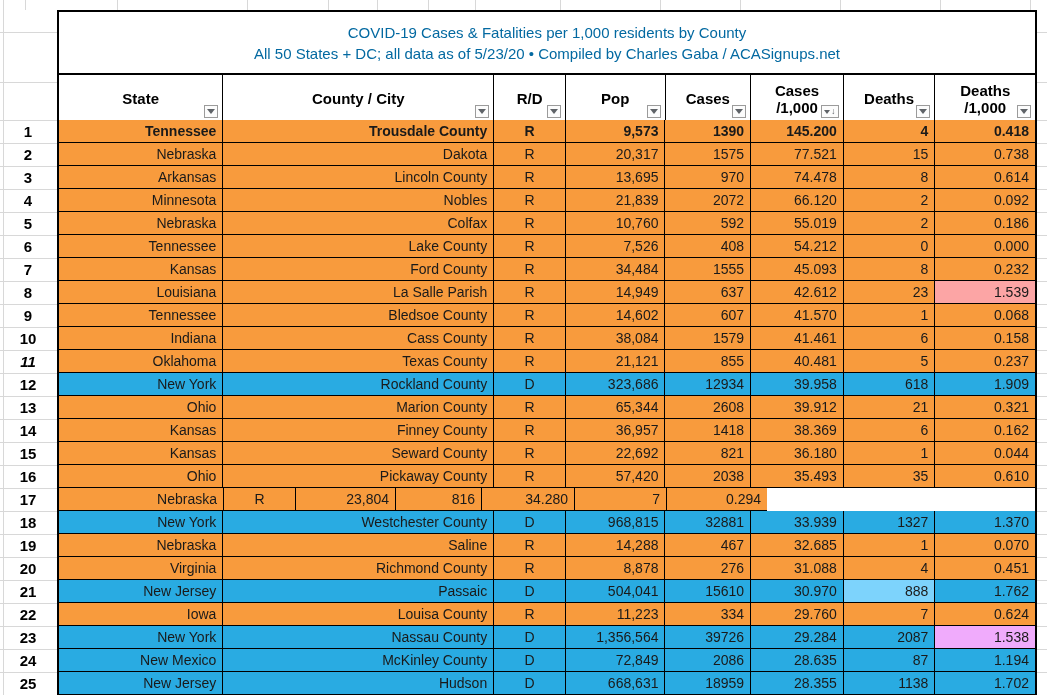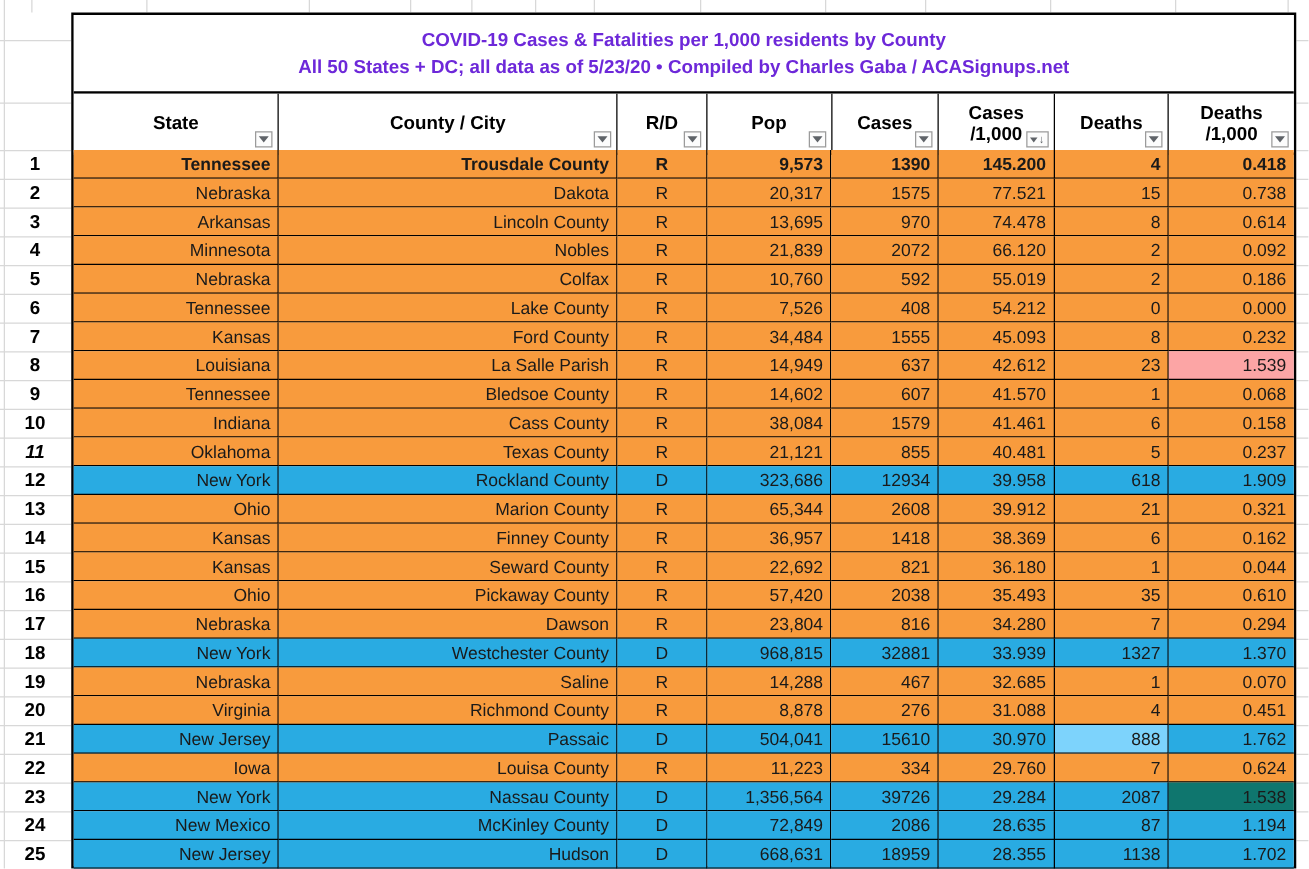--- a/index.html
+++ b/index.html
@@ -21,21 +21,21 @@
   .sheet-table{
     position:absolute;left:57px;top:10px;width:980px;height:685px;
     border:2px solid #000;box-sizing:border-box;background:#fff;
   }
   .title-block{
     position:absolute;left:0;top:0;width:100%;height:63px;
     border-bottom:2px solid #000;box-sizing:border-box;
     display:flex;flex-direction:column;align-items:center;justify-content:center;
     background:#fff;
   }
-  .title-line{font-weight:bold;font-size:15px;line-height:21px;color:#6d28d9;text-align:center;}
+  .title-line{font-weight:normal;font-size:15px;line-height:21px;color:#0369a1;text-align:center;}
   .header-row{
     position:absolute;left:0;top:63px;width:100%;height:49px;
     border-bottom:2px solid #000;box-sizing:border-box;
     display:flex;background:#fff;
   }
   .hcell{
     position:relative;box-sizing:border-box;border-right:1px solid #000;
     display:flex;flex-direction:column;align-items:center;justify-content:center;
     font-weight:bold;font-size:15px;line-height:17px;color:#000;
   }
@@ -390,21 +390,20 @@
       <div class="cell c1 al-r" style="background-color: rgb(248, 155, 61);">Pickaway County</div>
       <div class="cell c2 al-c" style="background-color: rgb(248, 155, 61);">R</div>
       <div class="cell c3 al-r" style="background-color: rgb(248, 155, 61);">57,420</div>
       <div class="cell c4 al-r" style="background-color: rgb(248, 155, 61);">2038</div>
       <div class="cell c5 al-r" style="background-color: rgb(248, 155, 61);">35.493</div>
       <div class="cell c6 al-r" style="background-color: rgb(248, 155, 61);">35</div>
       <div class="cell c7 al-r" style="background-color: rgb(248, 155, 61);">0.610</div>
     </div>
         <div class="drow">
       <div class="cell c0 al-r" style="background-color: rgb(248, 155, 61);">Nebraska</div>
-      <div class="cell c1 al-r" style="background-color: rgb(248, 155, 61);">Dawson</div>
       <div class="cell c2 al-c" style="background-color: rgb(248, 155, 61);">R</div>
       <div class="cell c3 al-r" style="background-color: rgb(248, 155, 61);">23,804</div>
       <div class="cell c4 al-r" style="background-color: rgb(248, 155, 61);">816</div>
       <div class="cell c5 al-r" style="background-color: rgb(248, 155, 61);">34.280</div>
       <div class="cell c6 al-r" style="background-color: rgb(248, 155, 61);">7</div>
       <div class="cell c7 al-r" style="background-color: rgb(248, 155, 61);">0.294</div>
     </div>
         <div class="drow">
       <div class="cell c0 al-r" style="background-color: rgb(41, 171, 226);">New York</div>
       <div class="cell c1 al-r" style="background-color: rgb(41, 171, 226);">Westchester County</div>
@@ -456,21 +455,21 @@
       <div class="cell c7 al-r" style="background-color: rgb(248, 155, 61);">0.624</div>
     </div>
         <div class="drow">
       <div class="cell c0 al-r" style="background-color: rgb(41, 171, 226);">New York</div>
       <div class="cell c1 al-r" style="background-color: rgb(41, 171, 226);">Nassau County</div>
       <div class="cell c2 al-c" style="background-color: rgb(41, 171, 226);">D</div>
       <div class="cell c3 al-r" style="background-color: rgb(41, 171, 226);">1,356,564</div>
       <div class="cell c4 al-r" style="background-color: rgb(41, 171, 226);">39726</div>
       <div class="cell c5 al-r" style="background-color: rgb(41, 171, 226);">29.284</div>
       <div class="cell c6 al-r" style="background-color: rgb(41, 171, 226);">2087</div>
-      <div class="cell c7 al-r" style="background-color: #0f766e;">1.538</div>
+      <div class="cell c7 al-r" style="background-color: #f0abfc;">1.538</div>
     </div>
         <div class="drow">
       <div class="cell c0 al-r" style="background-color: rgb(41, 171, 226);">New Mexico</div>
       <div class="cell c1 al-r" style="background-color: rgb(41, 171, 226);">McKinley County</div>
       <div class="cell c2 al-c" style="background-color: rgb(41, 171, 226);">D</div>
       <div class="cell c3 al-r" style="background-color: rgb(41, 171, 226);">72,849</div>
       <div class="cell c4 al-r" style="background-color: rgb(41, 171, 226);">2086</div>
       <div class="cell c5 al-r" style="background-color: rgb(41, 171, 226);">28.635</div>
       <div class="cell c6 al-r" style="background-color: rgb(41, 171, 226);">87</div>
       <div class="cell c7 al-r" style="background-color: rgb(41, 171, 226);">1.194</div>

